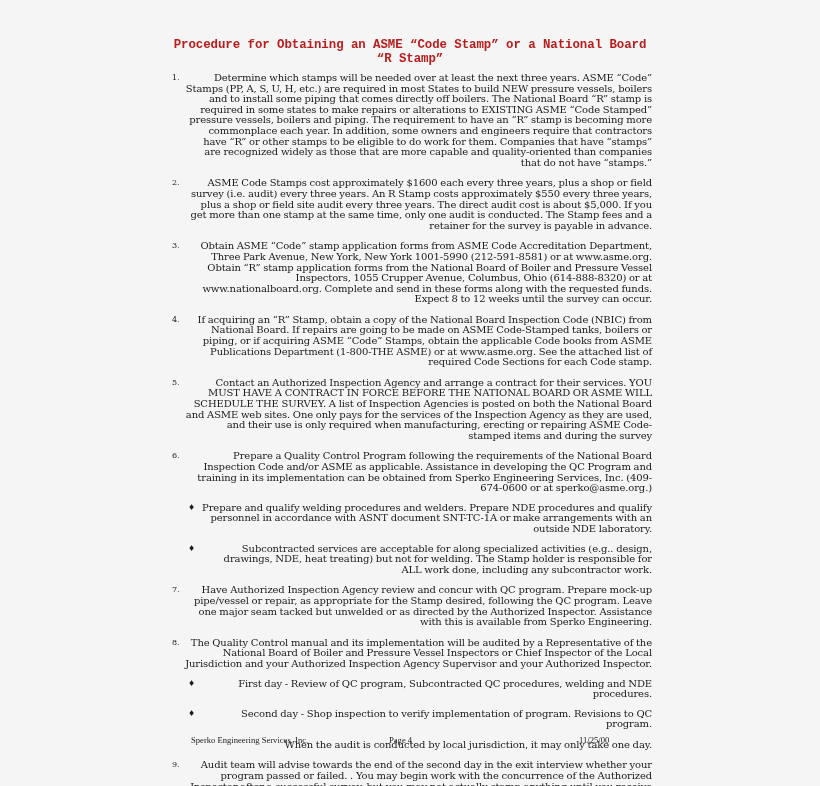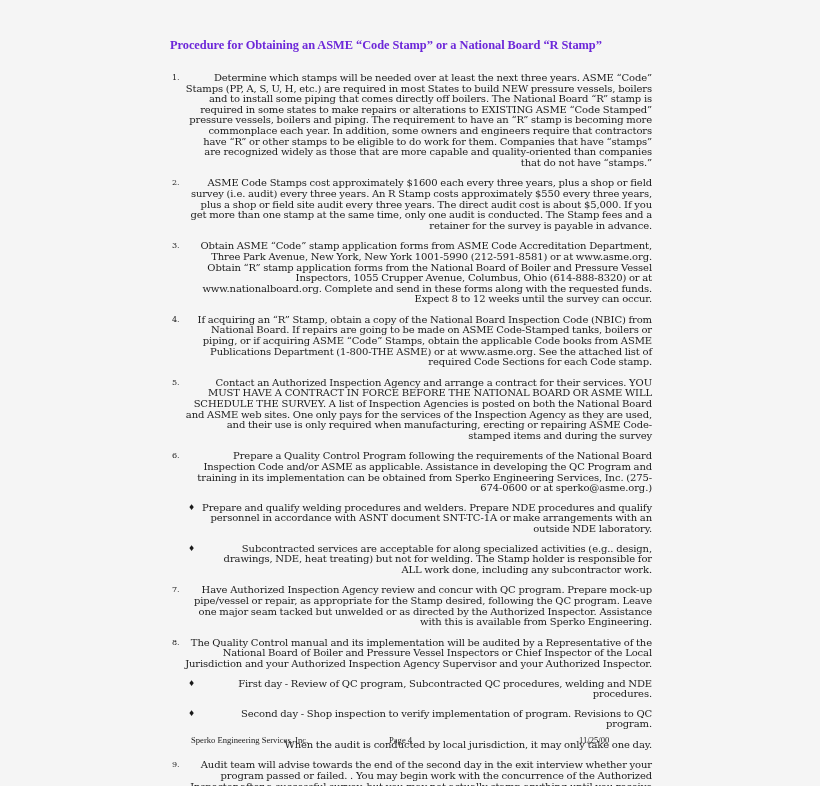--- a/index.html
+++ b/index.html
@@ -5,23 +5,23 @@
   html, body { margin: 0; padding: 0; }
   body {
     width: 820px; height: 786px; background: #f5f5f5; overflow: hidden;
     position: relative;
     font-family: "DejaVu Serif", "Liberation Serif", serif;
     color: #1a1a1a;
   }
   .page { position: absolute; left: 0; top: 0; width: 820px; height: 786px; }
   .title {
     position: absolute; left: 170px; top: 38px; width: 480px;
-    text-align: left;
-    font-family: Liberation Serif, serif;
-    font-weight: bold; font-size: 12.4px; color: #6d28d9;
+    text-align: center;
+    font-family: Liberation Mono, monospace;
+    font-weight: bold; font-size: 12.4px; color: #b91c1c;
     letter-spacing: -0.05px;
   }
   .list { position: absolute; left: 172px; top: 73px; width: 480px; }
   .item { position: relative; padding-left: 13px; margin-bottom: 10px; }
   .num {
     position: absolute; left: 0; top: 0;
     font-size: 8px; line-height: 10.6px;
   }
   .para {
     font-size: 10px; line-height: 10.6px; text-align: right;
@@ -68,21 +68,21 @@
       <div class="para">If acquiring an “R” Stamp, obtain a copy of the National Board Inspection Code (NBIC) from National Board.  If repairs are going to be made on ASME Code-Stamped tanks, boilers or piping, or if acquiring ASME “Code” Stamps, obtain the applicable Code books from ASME Publications Department (1-800-THE ASME) or at www.asme.org.  See the attached list of required Code Sections for each Code stamp.</div>
     </div>
 
     <div class="item" style="margin-bottom:10px">
       <span class="num">5.</span>
       <div class="para">Contact an Authorized Inspection Agency and arrange a contract for their services.  YOU MUST HAVE A CONTRACT IN FORCE BEFORE THE NATIONAL BOARD OR ASME WILL SCHEDULE THE SURVEY.  A list of Inspection Agencies is posted on both the National Board and ASME web sites.  One only pays for the services of the Inspection Agency as they are used, and their use is only required when manufacturing, erecting or repairing ASME Code-stamped items and during the survey</div>
     </div>
 
     <div class="item" style="margin-bottom:10px">
       <span class="num">6.</span>
-      <div class="para">Prepare a Quality Control Program following the requirements of the National Board Inspection Code and/or ASME as applicable.  Assistance in developing the QC Program and training in its implementation can be obtained from Sperko Engineering Services, Inc. (275-674-0600 or at sperko@asme.org.)</div>
+      <div class="para">Prepare a Quality Control Program following the requirements of the National Board Inspection Code and/or ASME as applicable.  Assistance in developing the QC Program and training in its implementation can be obtained from Sperko Engineering Services, Inc. (409-674-0600 or at sperko@asme.org.)</div>
       <div class="bullets">
         <div class="bullet">
           <span class="dot">♦</span>
           <div class="para">Prepare and qualify welding procedures and welders.  Prepare NDE procedures and qualify personnel in accordance with ASNT document SNT-TC-1A or make arrangements with an outside NDE laboratory.</div>
         </div>
         <div class="bullet" style="margin-bottom:0">
           <span class="dot">♦</span>
           <div class="para">Subcontracted services are acceptable for along specialized activities (e.g.. design, drawings, NDE, heat treating) but not for welding. The Stamp holder is responsible for ALL work done, including any subcontractor work.</div>
         </div>
       </div>

